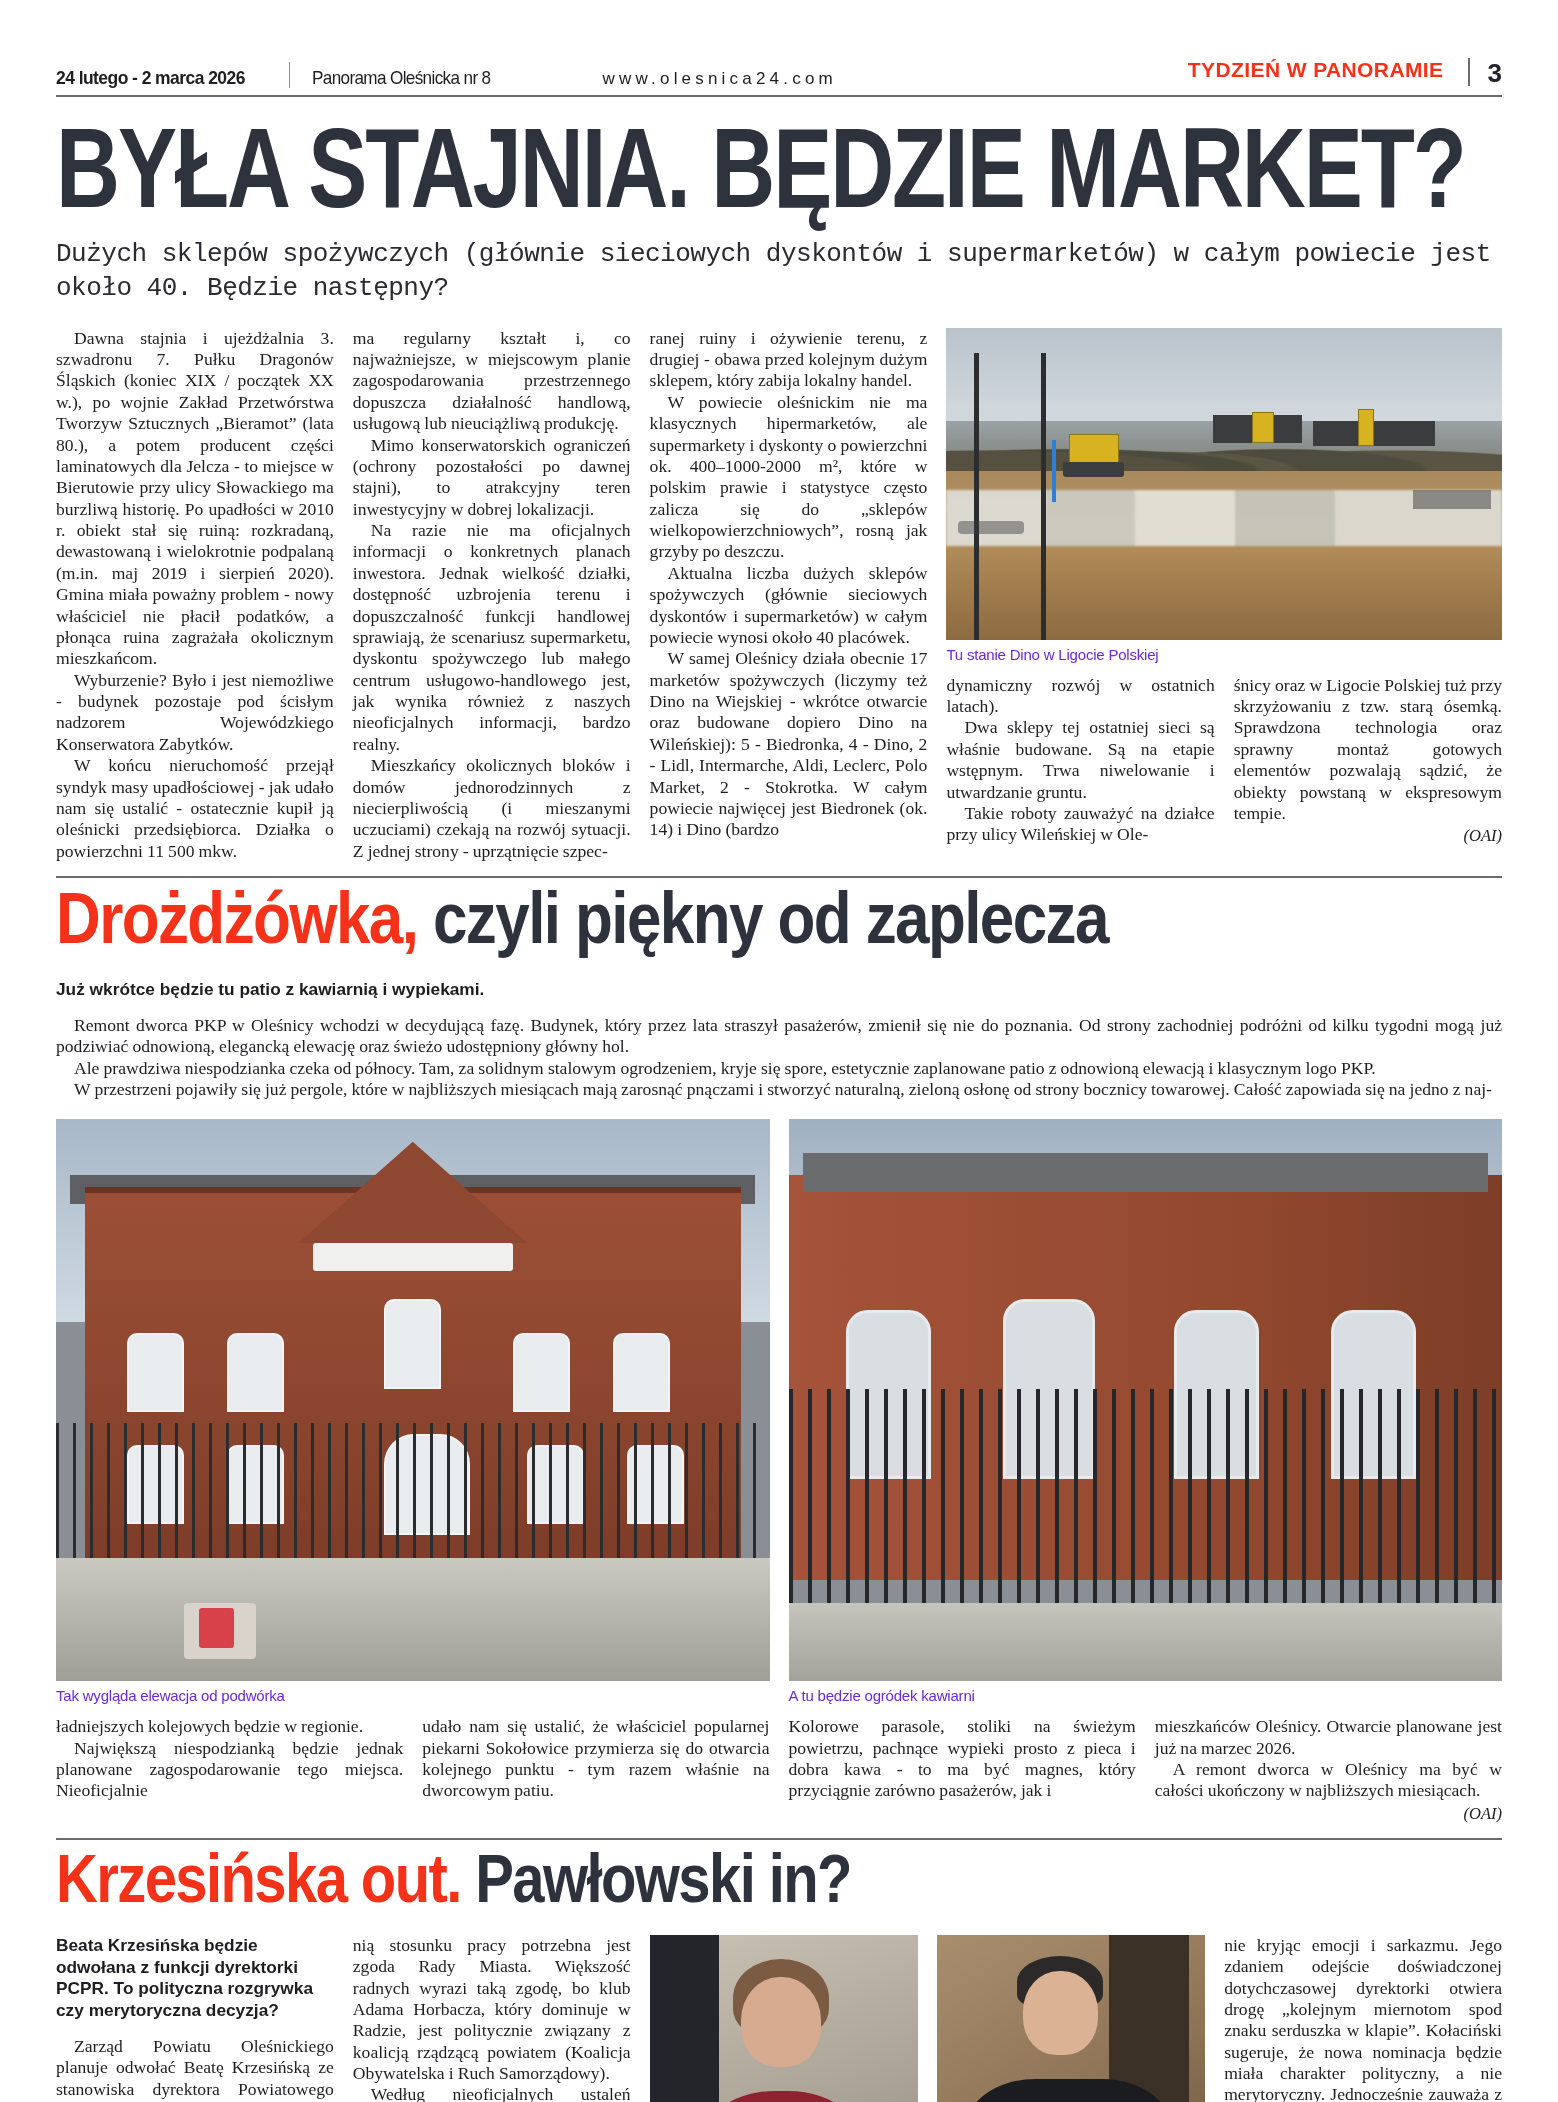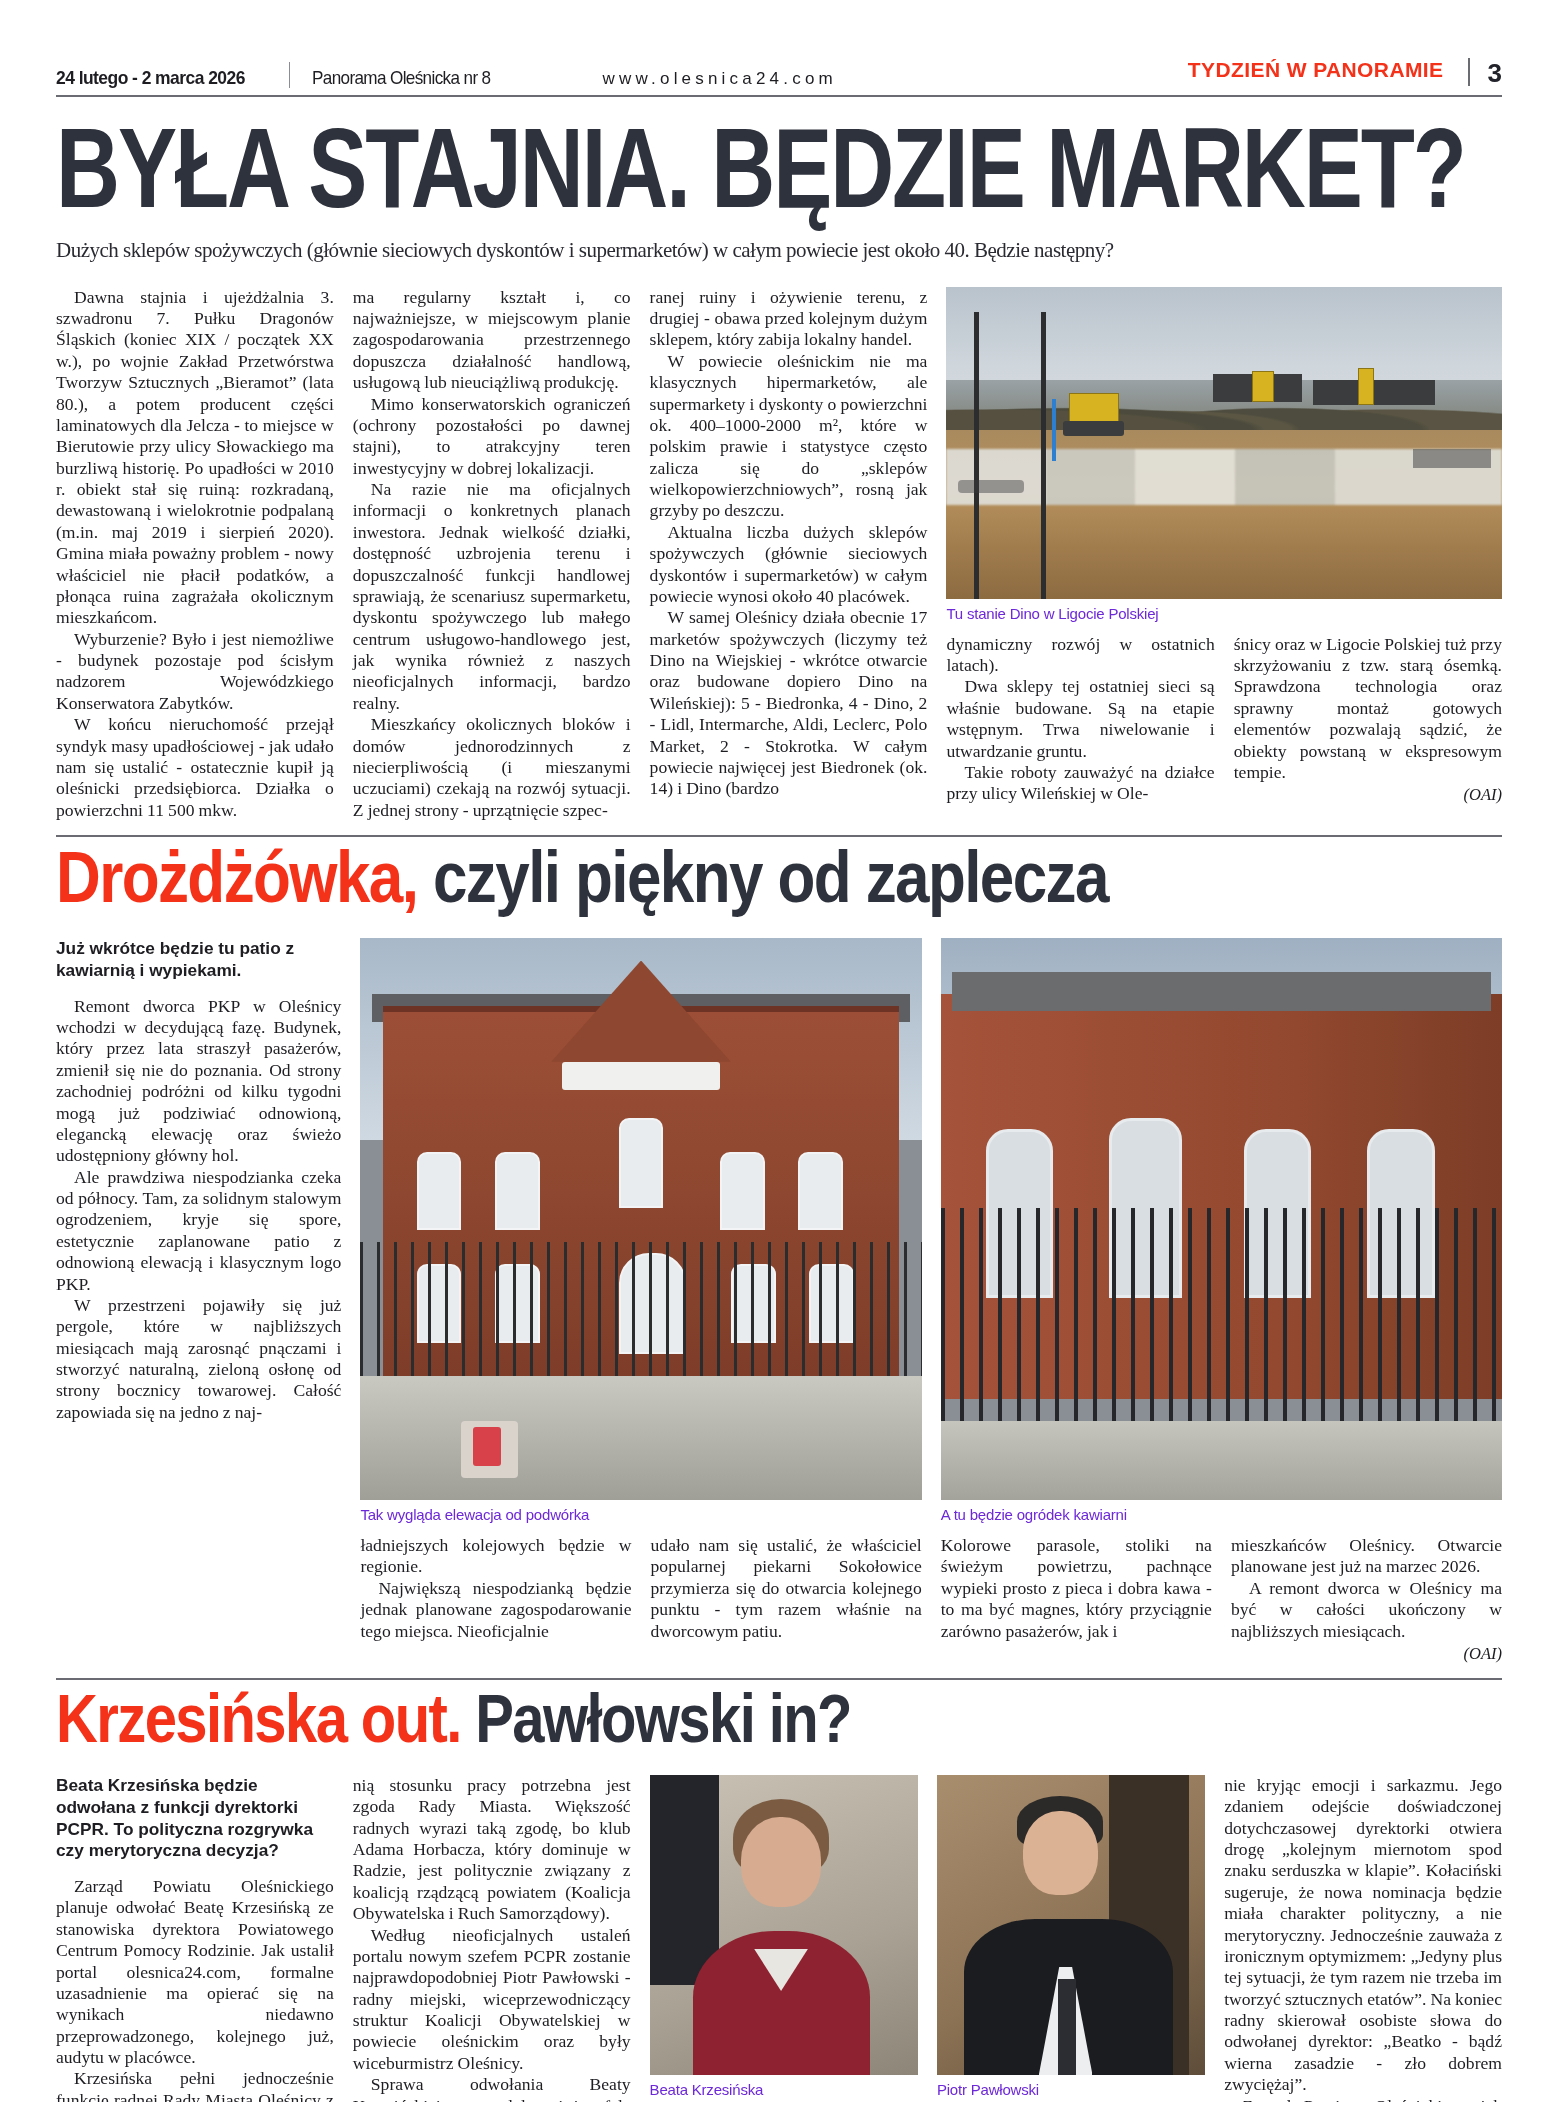--- a/index.html
+++ b/index.html
@@ -60,22 +60,22 @@
     line-height:0.95;
     letter-spacing:-2px;
     color:#2e323c;
     transform:scaleX(1.03) scaleY(1.32);
     transform-origin:left top;
     white-space:nowrap;
     margin-top:18px;
     height:96px;
   }
   .lead{
-    font-family:Liberation Serif, serif;
-    font-size:21px; line-height:1.32;
+    font-family:Liberation Mono, monospace;
+    font-size:26px; line-height:1.32;
     letter-spacing:-0.5px;
     color:#2a2a32;
     margin-top:26px;
   }
 
   .hl-red-black{
     margin-top:4px;
     white-space:nowrap;
     font-family:"Liberation Sans", sans-serif;
     font-weight:bold;
@@ -312,21 +312,21 @@
   </div>
 
   <hr class="rule">
 
   <div>
     <div class="hl-red-black hl2">
       <span class="red">Drożdżówka,</span>
       <span class="blk">czyli piękny od zaplecza</span>
     </div>
 
-    <div class="cols" style="margin-top:26px;">
+    <div class="cols" style="margin-top:26px;flex-direction:column;">
 
       <div class="col">
         <div class="bold-intro">Już wkrótce będzie tu patio z kawiarnią i wypiekami.</div>
         <p class="b">Remont dworca PKP w Oleśnicy wchodzi w decydującą fazę. Budynek, który przez lata straszył pasażerów, zmienił się nie do poznania. Od strony zachodniej podróżni od kilku tygodni mogą już podziwiać odnowioną, elegancką elewację oraz świeżo udostępniony główny hol.</p>
         <p class="b">Ale prawdziwa niespodzianka czeka od północy. Tam, za solidnym stalowym ogrodzeniem, kryje się spore, estetycznie zaplanowane patio z odnowioną elewacją i klasycznym logo PKP.</p>
         <p class="b">W przestrzeni pojawiły się już pergole, które w najbliższych miesiącach mają zarosnąć pnączami i stworzyć naturalną, zieloną osłonę od strony bocznicy towarowej. Całość zapowiada się na jedno z naj-</p>
       </div>
 
       <div class="col" style="flex:4 1 0;">
         <div class="cols">

